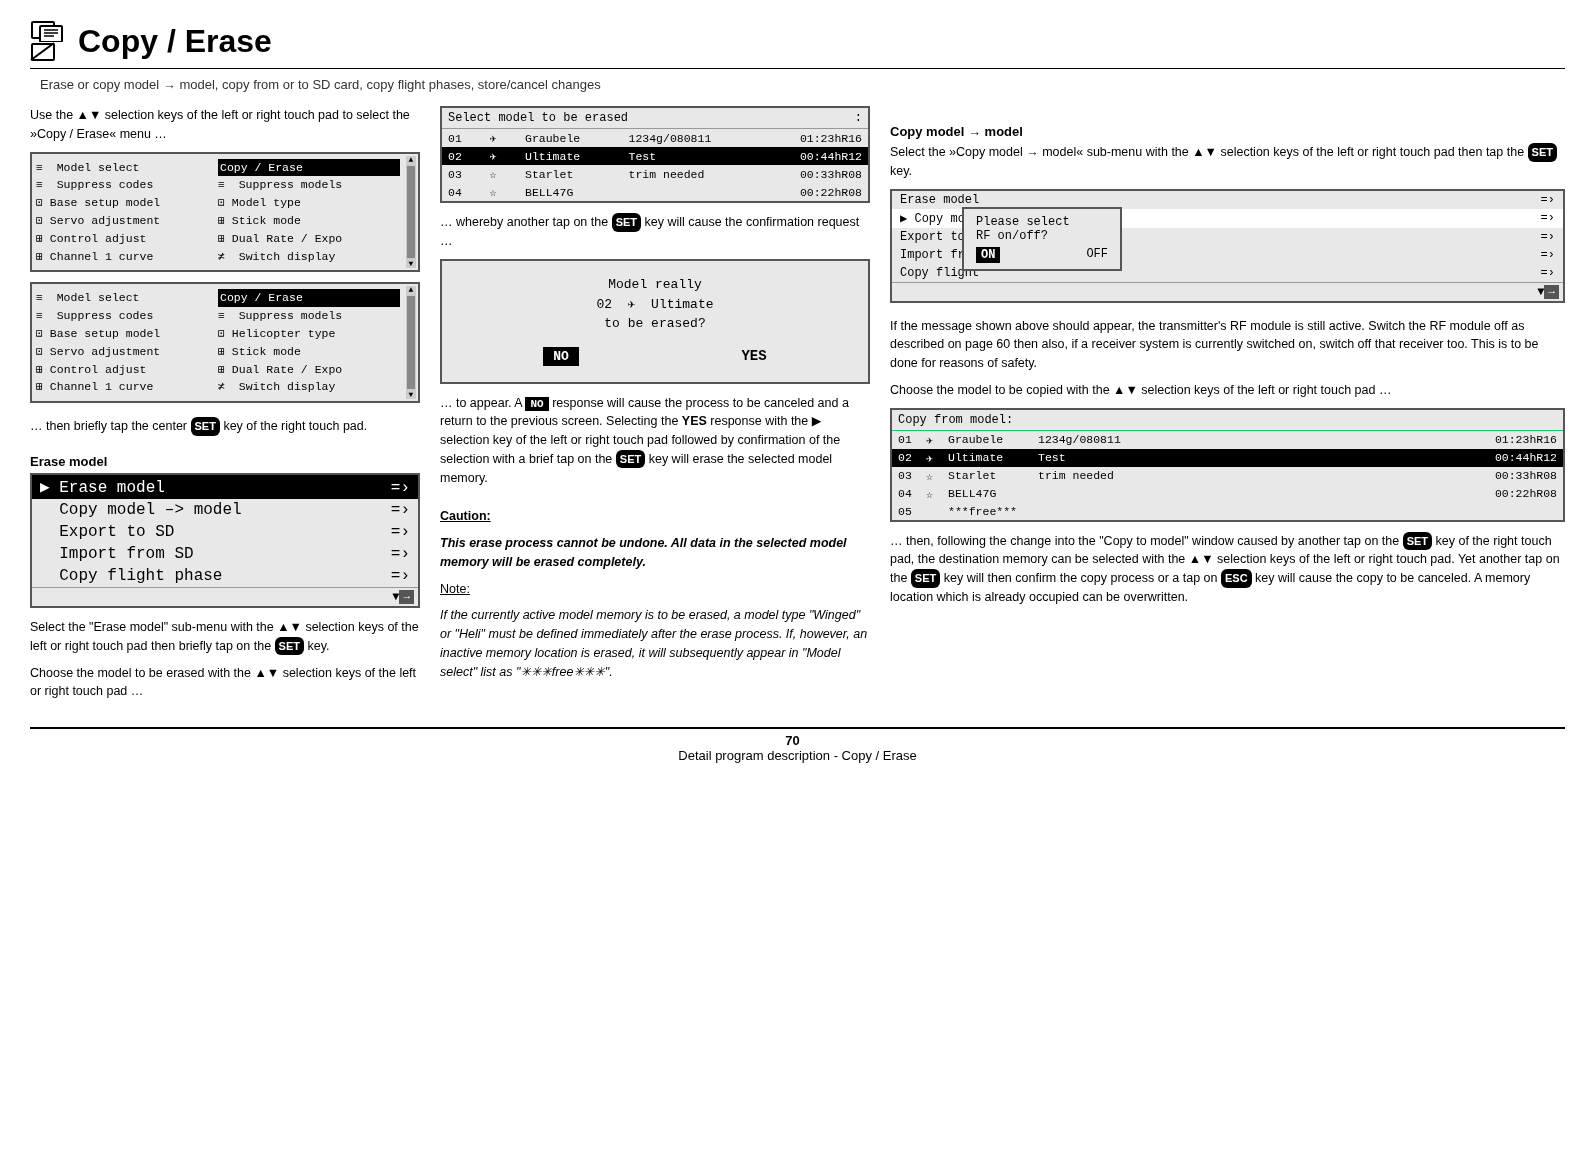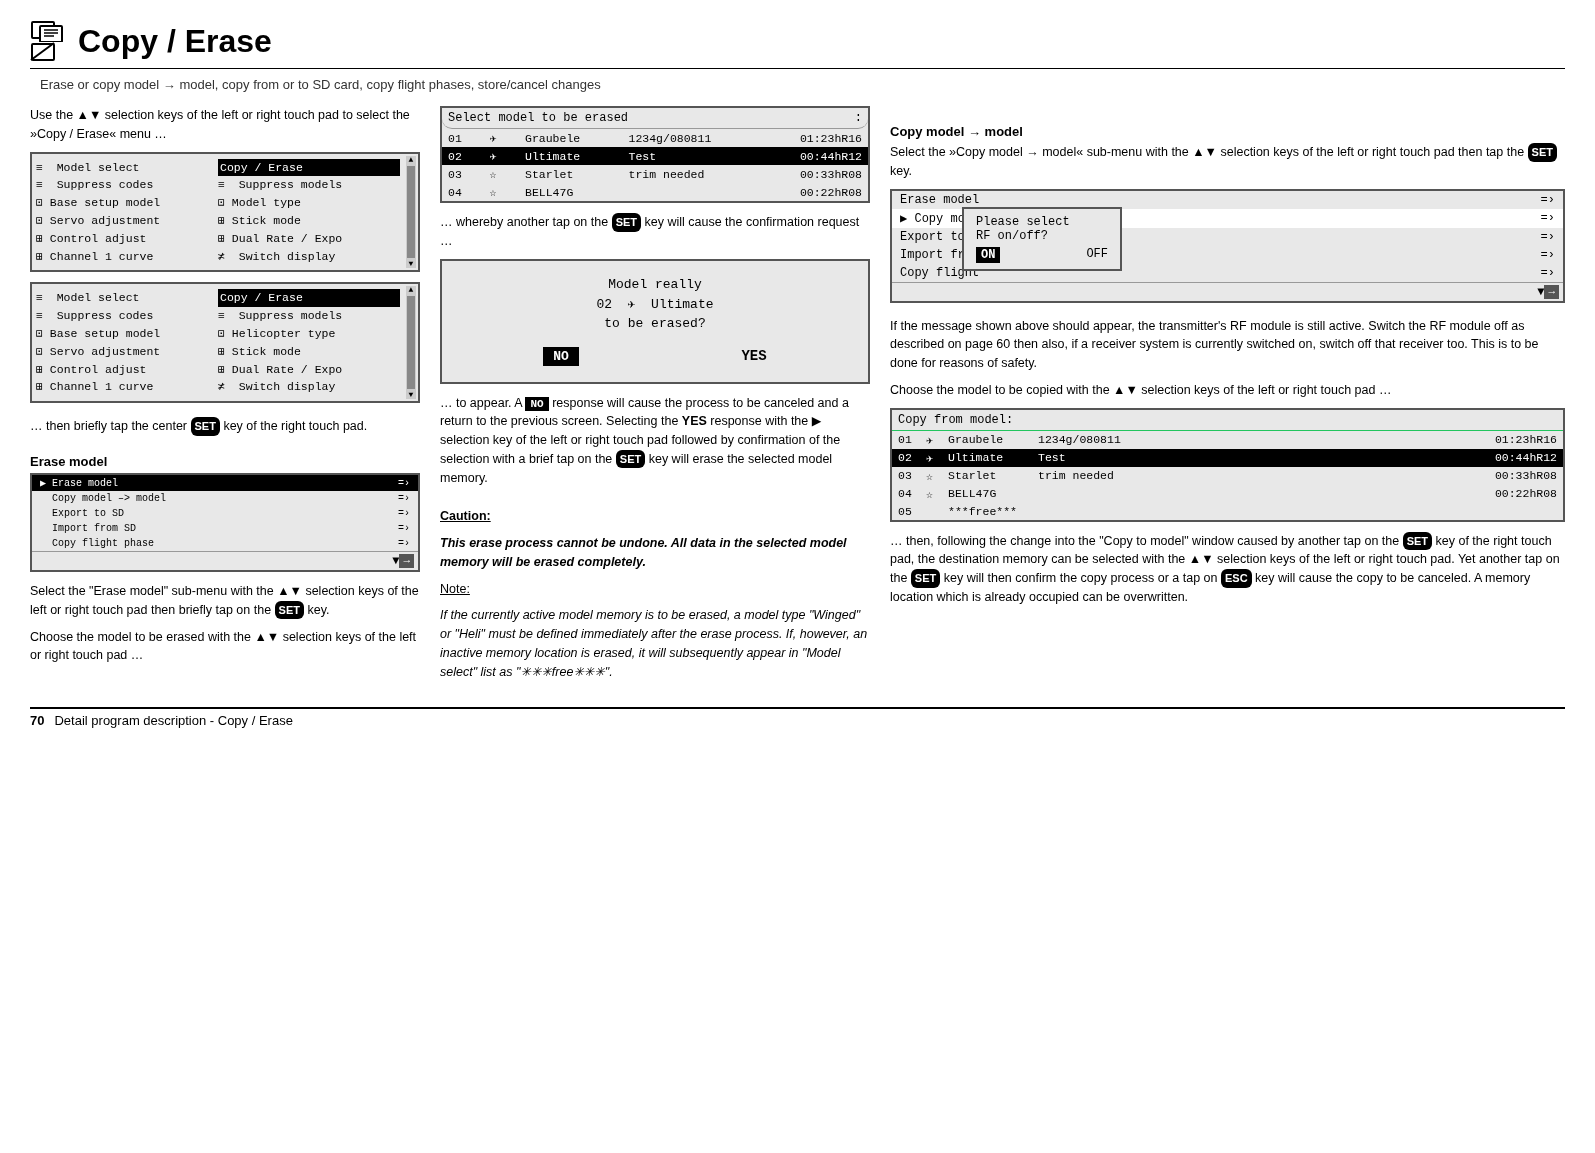--- a/index.html
+++ b/index.html
@@ -107,21 +107,21 @@
       background: #e8e8e8;
       font-family: 'Courier New', monospace;
       font-size: 12px;
       margin-bottom: 10px;
     }
     .erase-menu .em-row {
       display: flex;
       justify-content: space-between;
       align-items: flex-end;
       padding: 2px 8px;
-      font-size: 10px;
+      font-size: 16px;
     }
     .em-footer {
       display: flex;
       justify-content: flex-end;
       padding: 2px 4px;
       border-top: 1px solid #999;
     }
     .em-footer-arrow {
       background: #555;
       color: #fff;
@@ -136,21 +136,20 @@
       font-family: 'Courier New', monospace;
       font-size: 12px;
       margin-bottom: 10px;
     }
     .model-screen .ms-header {
       display: flex;
       justify-content: space-between;
       padding: 3px 6px;
       border-bottom: 1px solid #999;
       font-size: 12px;
-      border-radius: 10px;
     }
     .model-screen .ms-row {
       display: flex;
       justify-content: space-between;
       align-items: center;
       padding: 2px 6px;
       font-size: 11.5px;
     }
     .model-screen .ms-row.hl {
       background: #000;
@@ -291,20 +290,21 @@
     }
 
     
     .page-footer {
       border-top: 2px solid #000;
       margin-top: 18px;
       padding-top: 4px;
       display: flex;
       align-items: center;
       font-size: 13px;
+      flex-direction: column;
     }
     .footer-page-num {
       font-weight: bold;
       margin-right: 10px;
     }
 
     .note-label { text-decoration: underline; font-size: 12.5px; }
   </style>
 </head>
 <body>

